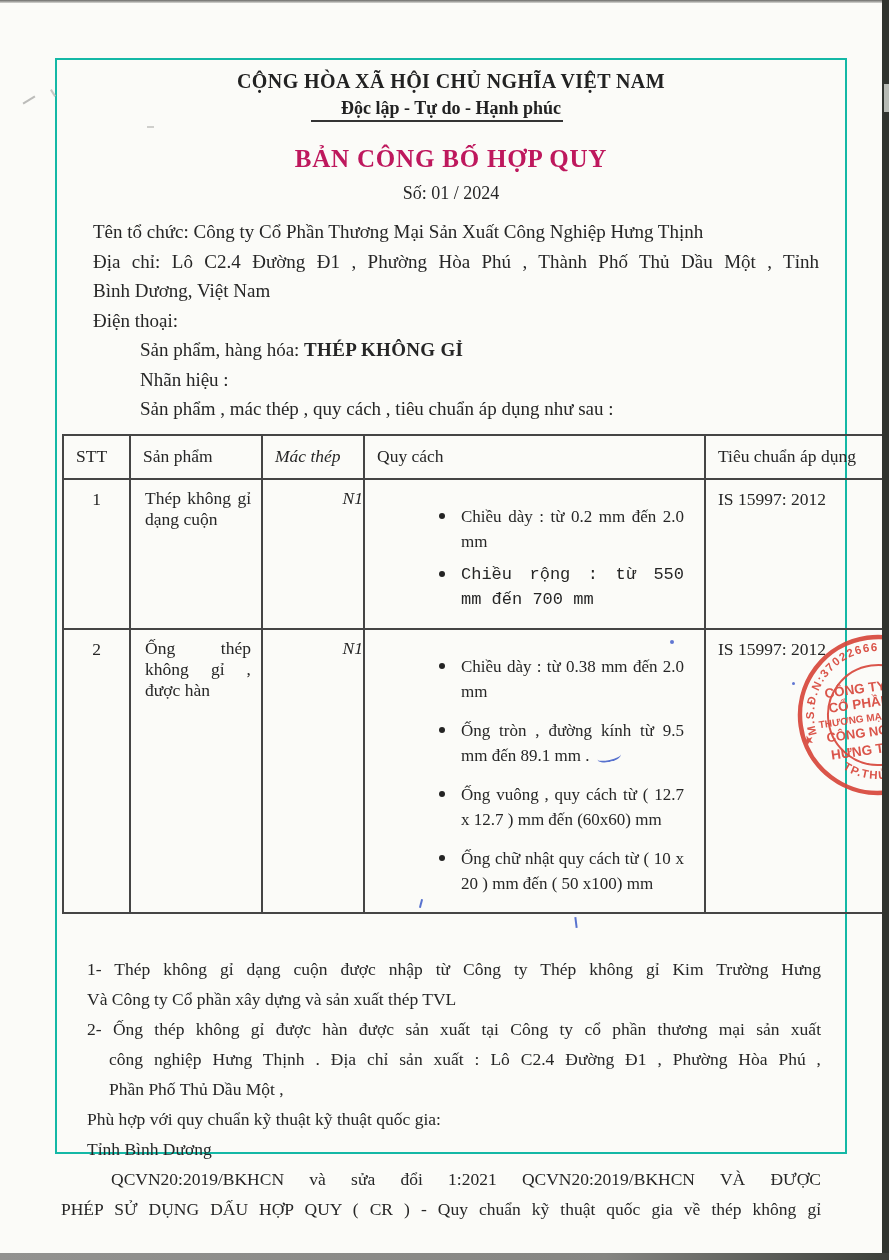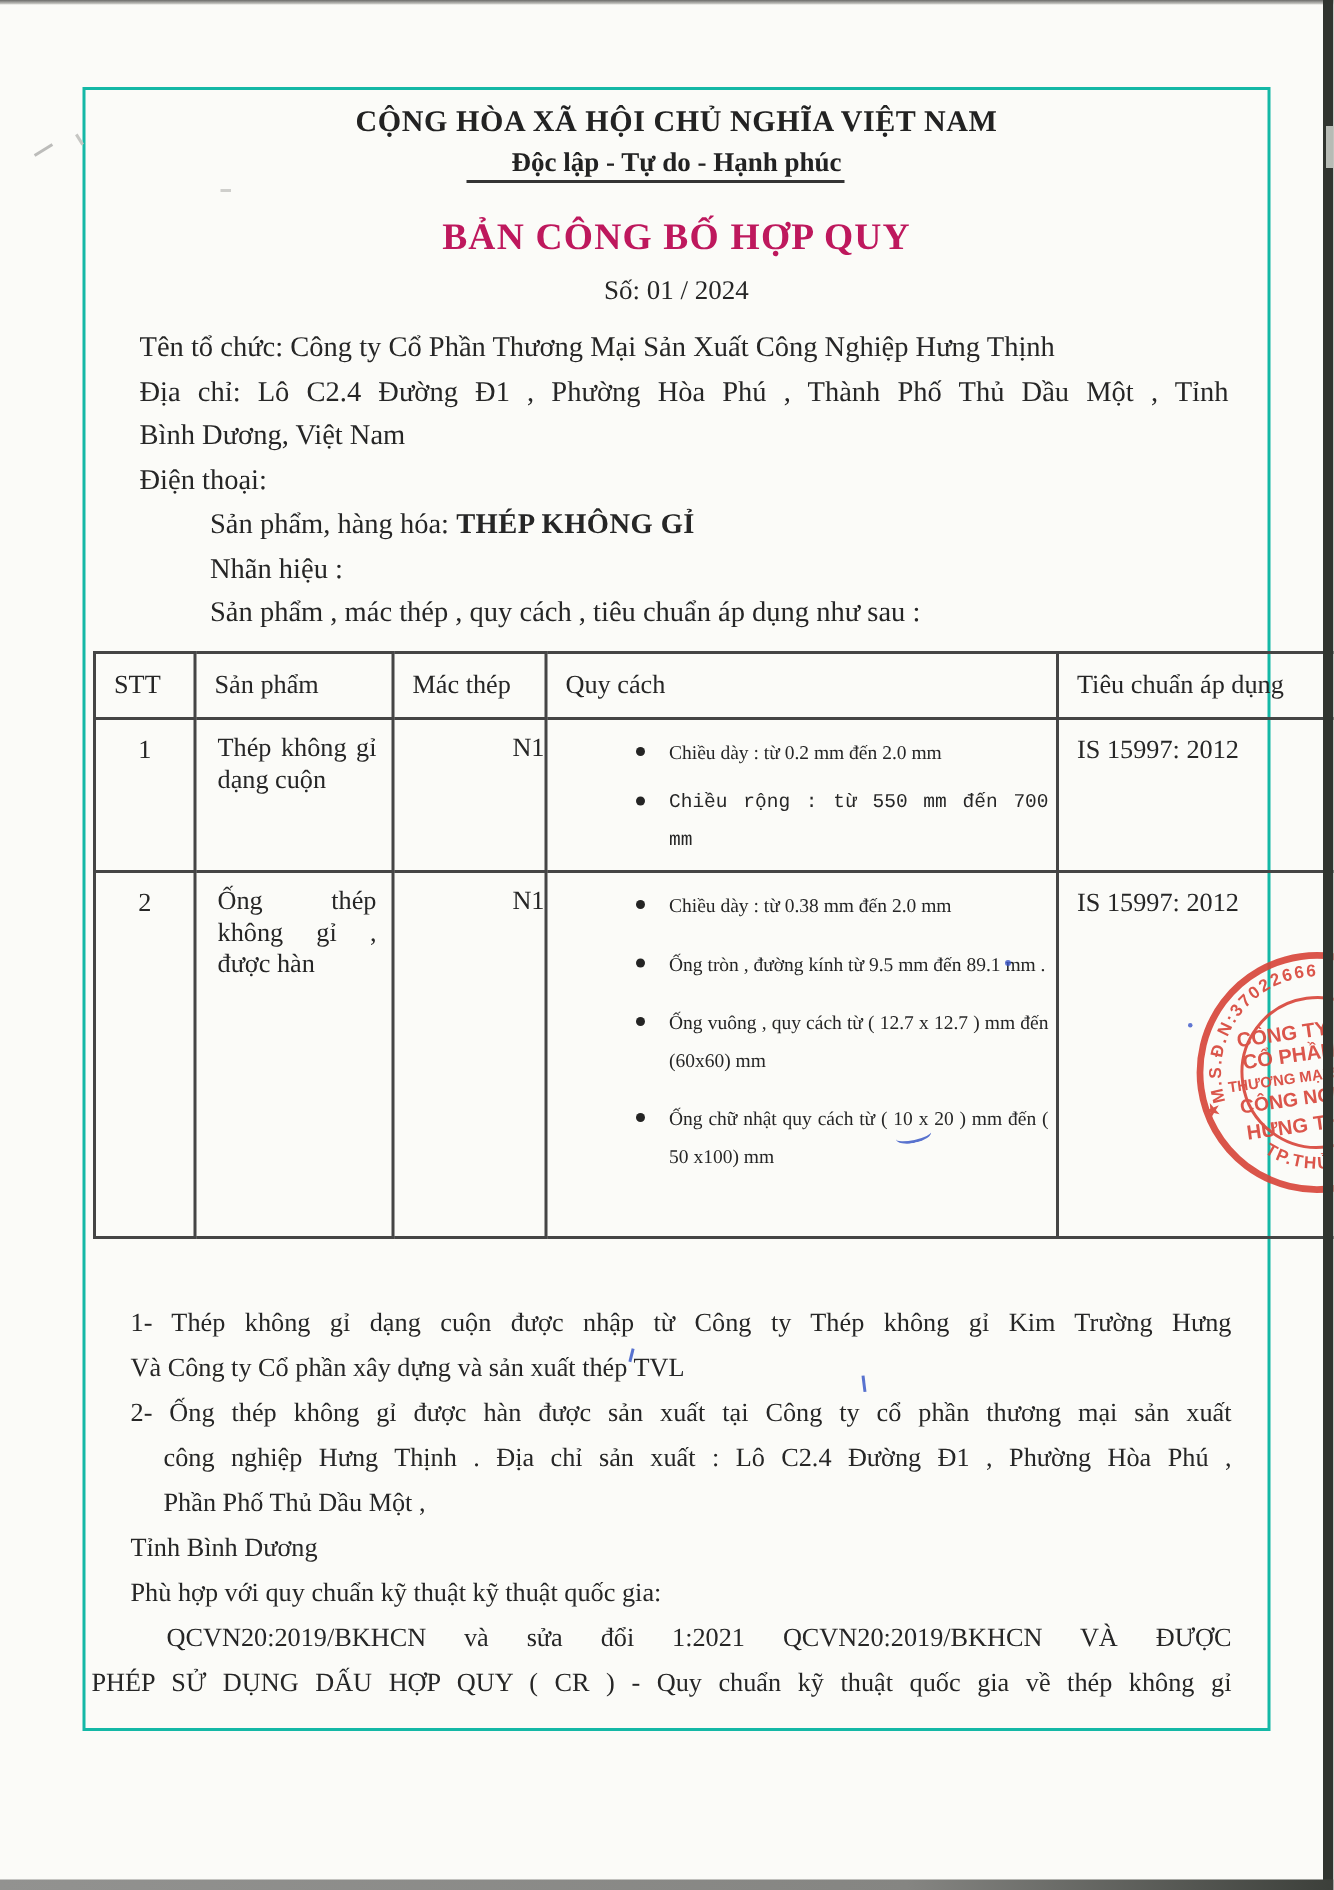--- a/index.html
+++ b/index.html
@@ -34,30 +34,30 @@
   .jl{text-align:justify;text-align-last:justify;}
   .indent6{padding-left:6px;margin-left:41px;}
   .product-value{font-weight:bold;letter-spacing:.3px;}
   
   table.spec{border-collapse:collapse;margin:10px 0 0 5px;width:773px;table-layout:fixed;}
   table.spec th,table.spec td{border:2px solid #454545;font-weight:normal;
     font-size:17.5px;vertical-align:top;}
   table.spec th{height:42px;vertical-align:middle;text-align:left;padding:0 0 0 12px;}
   th.c-stt,td.c-stt{width:53px;text-align:center;padding:0;}
   th.c-prod,td.c-prod{width:118px;}
-  th.c-grade,td.c-grade{width:88px;}
+  th.c-grade,td.c-grade{width:88px;font-style:italic;}
   th.c-spec,td.c-spec{width:327px;}
   th.c-std,td.c-std{width:173px;}
   td.c-stt{padding-top:9px;}
   td.c-prod{padding:8px 10px 0 14px;text-align:justify;}
   td.c-grade{text-align:right;padding:8px 0 0 4px;margin-top:32px;}
   td.c-std{padding:9px 6px 0 12px;}
   tr.r1 td{height:91px;}
   tr.r2 td{height:233px;}
-  ul.qc{margin:0;padding:8px 4px 0 56px;list-style:none;font-size:13px;}
+  ul.qc{margin:15px;padding:8px 4px 0 56px;list-style:none;font-size:17px;}
   ul.qc li{position:relative;padding-left:24px;text-align:justify;line-height:25px;}
   ul.qc li::before{content:"";position:absolute;left:2px;top:9px;width:6px;height:6px;
     border-radius:50%;background:#242424;}
   tr.r1 ul.qc li + li{margin-top:8px;font-family:Liberation Mono, monospace;}
   tr.r2 ul.qc li + li{margin-top:14px;}
   
   .notes{margin:40px 24px 0 30px;font-size:17.5px;line-height:30px;}
   .notes .hang{padding-left:22px;}
   .std1{padding-left:24px;}
   .std2{margin-left:-26px;}
@@ -150,22 +150,22 @@
     </tr>
   </tbody>
     </table>
 
   <div class="notes">
     <div class="jl">1- Thép không gỉ dạng cuộn được nhập từ Công ty Thép không gỉ Kim Trường Hưng</div>
     <div>Và Công ty Cổ phần xây dựng và sản xuất thép TVL</div>
     <div class="jl">2- Ống thép không gỉ được hàn được sản xuất tại Công ty cổ phần thương mại sản xuất</div>
     <div class="hang jl">công nghiệp Hưng Thịnh . Địa chỉ sản xuất : Lô C2.4 Đường Đ1 , Phường Hòa Phú ,</div>
     <div class="hang">Phần Phố Thủ Dầu Một ,</div>
+    <div>Phù hợp với quy chuẩn kỹ thuật kỹ thuật quốc gia:</div>
     <div>Tỉnh Bình Dương</div>
-    <div>Phù hợp với quy chuẩn kỹ thuật kỹ thuật quốc gia:</div>
     <div class="std1 jl">QCVN20:2019/BKHCN và sửa đổi 1:2021 QCVN20:2019/BKHCN VÀ ĐƯỢC</div>
     <div class="std2 jl">PHÉP SỬ DỤNG DẤU HỢP QUY ( CR ) - Quy chuẩn kỹ thuật quốc gia về thép không gỉ</div>
   </div>
 
 </div>
 
 <svg class="stamp" viewBox="0 0 200 200">
   <g fill="none" stroke="#d8473c">
     <circle cx="100" cy="100" r="78" stroke-width="4.5"></circle>
     <circle cx="100" cy="100" r="50" stroke-width="2"></circle>

